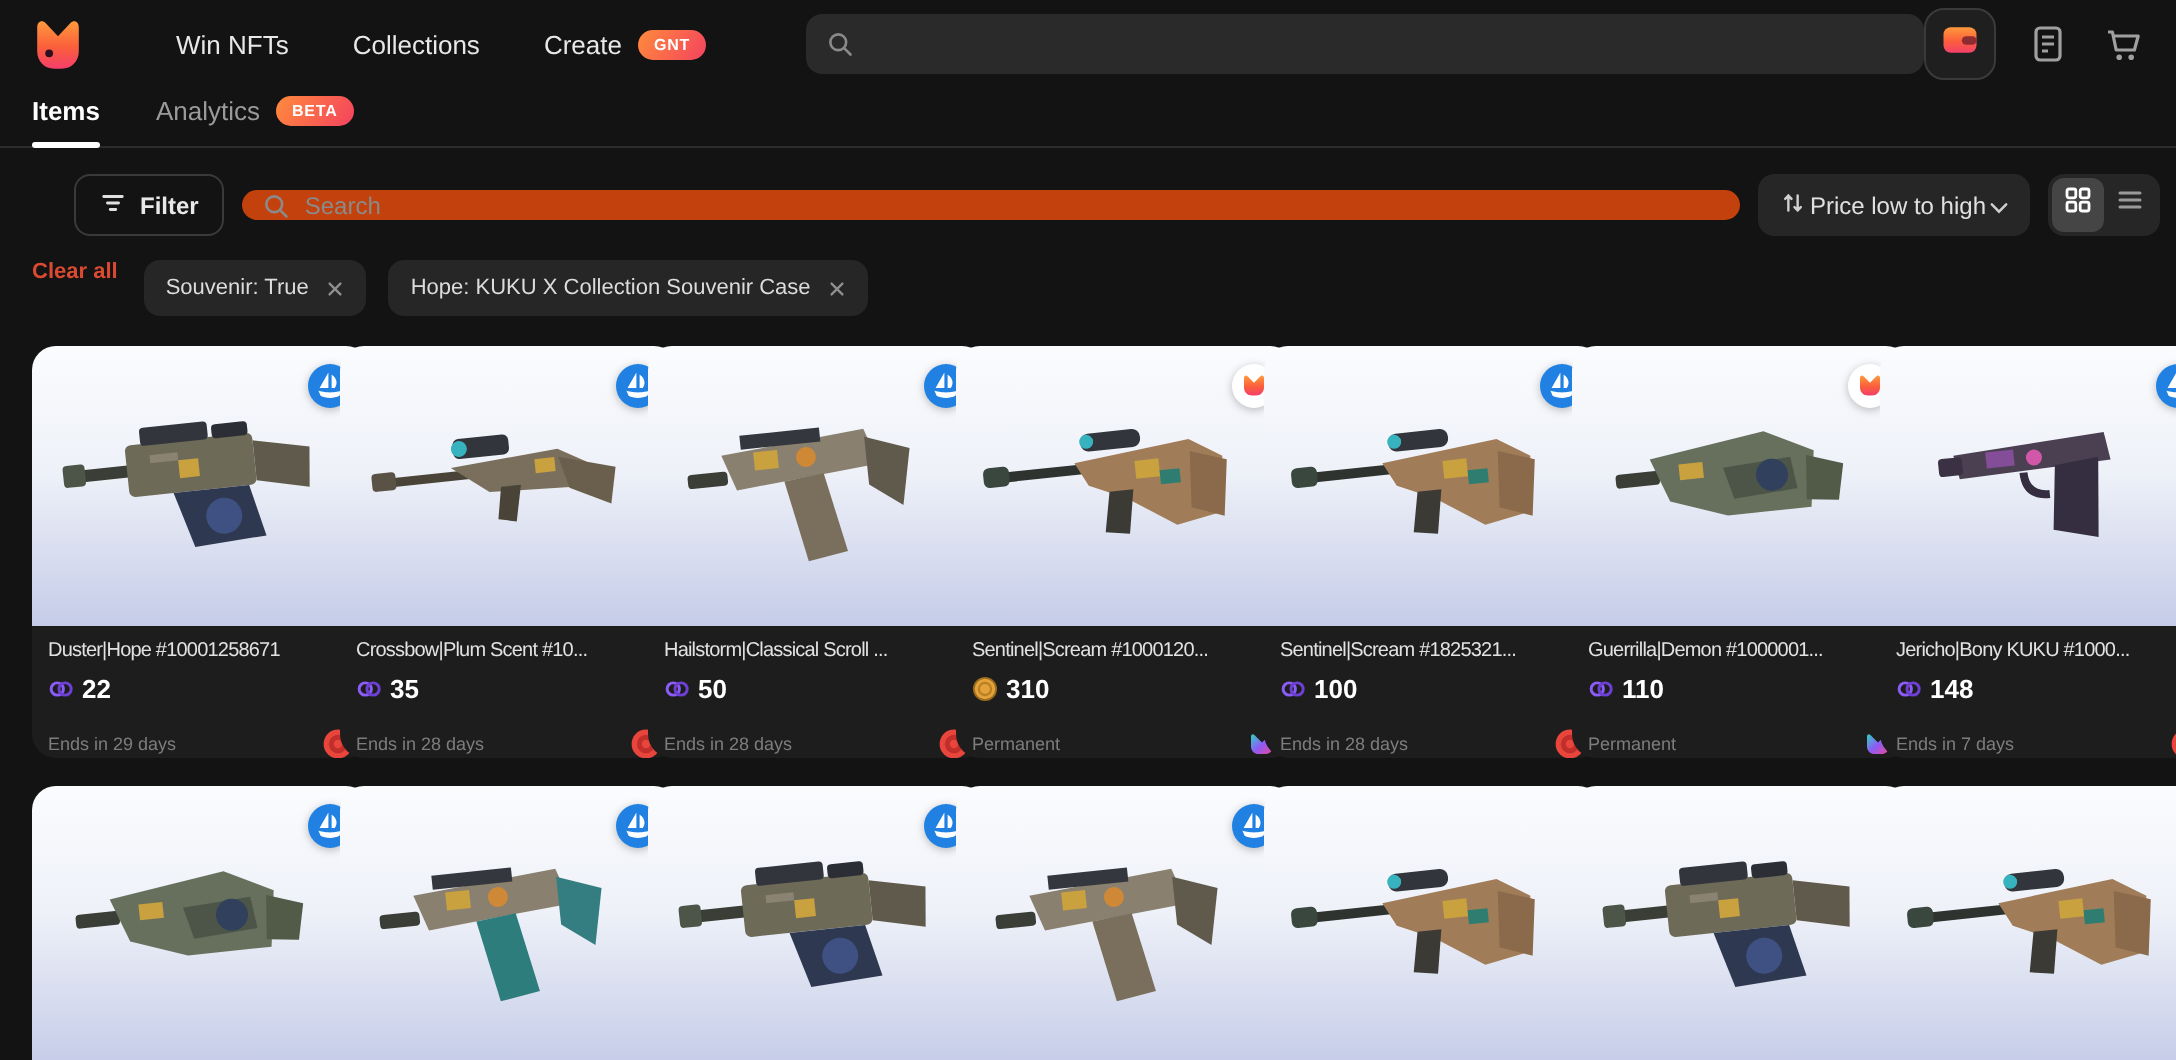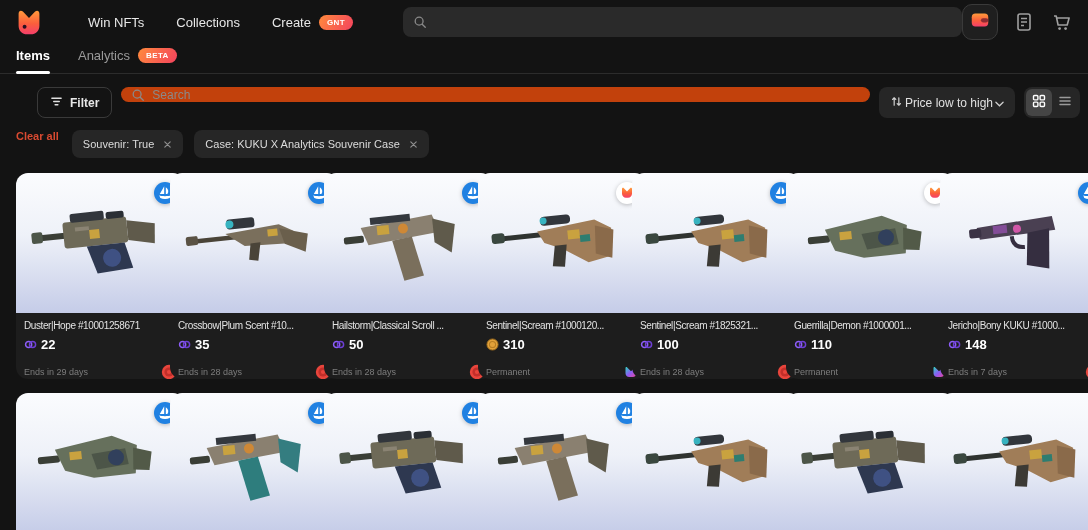--- a/index.html
+++ b/index.html
@@ -25,21 +25,21 @@
   .iconbtn { width:24px; height:24px; cursor:pointer; }
   .iconbtn svg { width:24px; height:24px; display:block; }
 
   
   .tabs { display:flex; align-items:flex-end; padding:4px 16px 0; border-bottom:1px solid #2c2c2c; height:30px; }
   .tab { position:relative; font-size:13px; color:#9a9a9a; padding:0 0 10px; margin-right:28px; cursor:pointer; display:flex; align-items:flex-end; }
   .tab.active { color:#fff; font-weight:bold; }
   .tab.active::after { content:""; position:absolute; left:0; right:0; bottom:-1px; height:3px; background:#fff; border-radius:2px; }
 
   
-  .toolbar { display:flex; gap:9px; margin:13px 8px 12px 16px;padding-left:21px; }
+  .toolbar { display:flex; align-items:center; gap:9px; margin:13px 8px 12px 16px;padding-left:21px; }
   .filterbtn { height:31px; border:1px solid #3a3a3a; background:transparent; border-radius:8px;
     display:flex; align-items:center; gap:7px; padding:0 12px; color:#e8e8e8; font-size:12px; font-weight:bold; cursor:pointer; }
   .searchbox { flex:1; height:15px; background:#c2410c; border-radius:8px; display:flex; align-items:center; padding:0 10px; }
   .searchbox input { background:transparent; border:none; outline:none; color:#ddd; font-size:12px; width:100%; margin-left:7px; }
   .searchbox input::placeholder { color:#8a8a8a; }
   .sortbtn { height:31px; background:#262626; border-radius:8px; display:flex; align-items:center; gap:2px;
     padding:0 11px; font-size:12px; color:#e0e0e0; cursor:pointer; white-space:nowrap; }
   .viewtoggle { height:31px; background:#262626; border-radius:8px; display:flex; align-items:center; padding:2px; }
   .viewseg { width:26px; height:27px; border-radius:6px; display:flex; align-items:center; justify-content:center; cursor:pointer; }
   .viewseg.active { background:#454545; }
@@ -210,21 +210,21 @@
     <span class="clearall">Clear all</span>
     <span class="chip">
       <span>Souvenir: True</span>
       <span class="x">
         <svg viewBox="0 0 10 10" fill="none" stroke="#8f8f8f" stroke-width="1.3" stroke-linecap="round">
             <path d="M2 2l6 6M8 2L2 8"></path>
           </svg>
       </span>
     </span>
     <span class="chip">
-      <span>Case: KUKU X Analytics Souvenir Case</span>
+      <span>Hope: KUKU X Collection Souvenir Case</span>
       <span class="x">
         <svg viewBox="0 0 10 10" fill="none" stroke="#8f8f8f" stroke-width="1.3" stroke-linecap="round">
             <path d="M2 2l6 6M8 2L2 8"></path>
           </svg>
       </span>
     </span>
   </div>
 
   <div class="grid">
       <div class="card">

